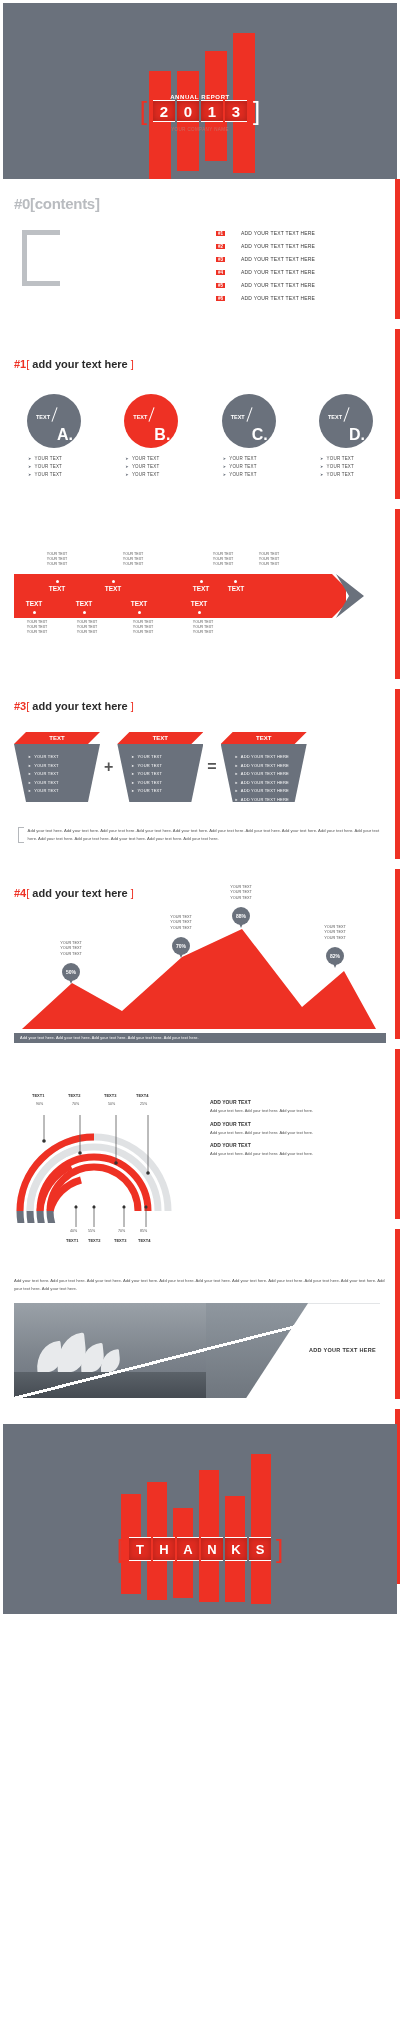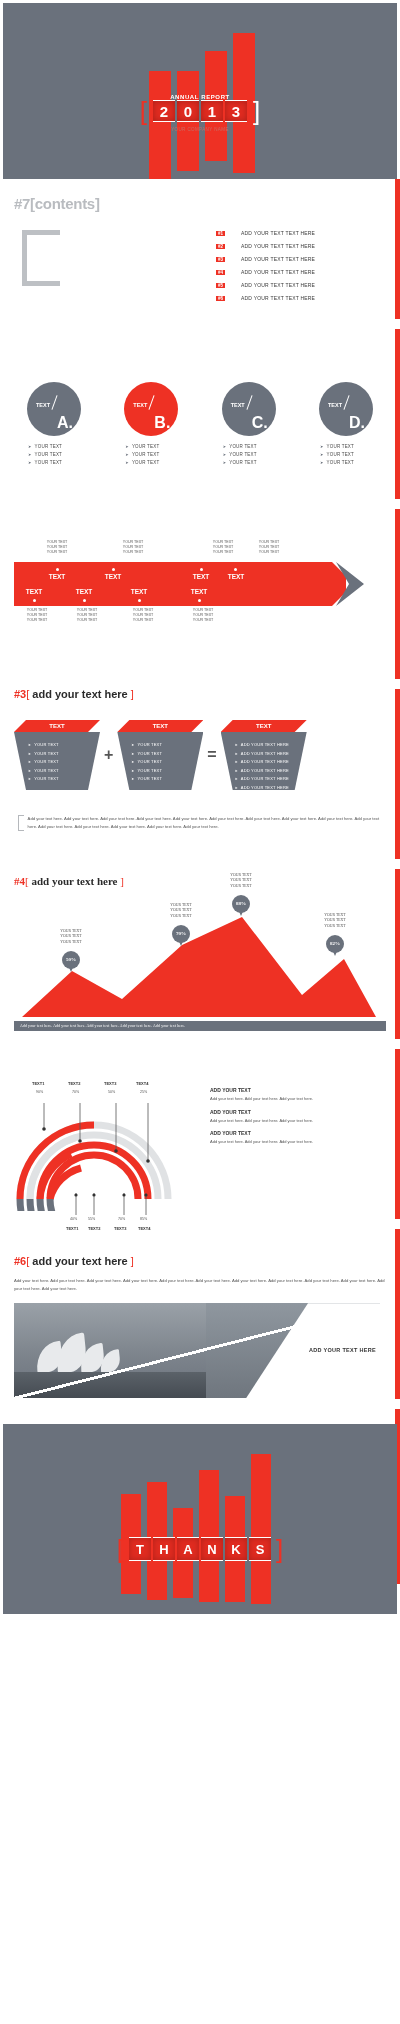--- a/index.html
+++ b/index.html
@@ -185,21 +185,21 @@
     <div class="rail-seg" style="top:150px; height:170px;"></div>
     <div class="rail-seg" style="top:330px; height:170px;"></div>
     <div class="rail-seg" style="top:510px; height:170px;"></div>
     <div class="rail-seg" style="top:690px; height:170px;"></div>
     <div class="rail-seg" style="top:870px; height:170px;"></div>
     <div class="rail-seg" style="top:1050px; height:170px;"></div>
     <div class="rail-seg" style="top:1230px; height:175px;"></div>
   </div>
 
   <div class="slide" style="padding-top:16px;">
-    <div class="contents-head">#7[contents]</div>
+    <div class="contents-head">#0[contents]</div>
     <div class="contents-body">
       <div class="big-bracket"></div>
       <div class="toc">
         <div class="toc-row">
           <span class="toc-num">#1</span>
           <span class="toc-txt">ADD YOUR TEXT TEXT HERE</span>
         </div>
         <div class="toc-row">
           <span class="toc-num">#2</span>
           <span class="toc-txt">ADD YOUR TEXT TEXT HERE</span>
@@ -218,20 +218,23 @@
         </div>
         <div class="toc-row">
           <span class="toc-num">#6</span>
           <span class="toc-txt">ADD YOUR TEXT TEXT HERE</span>
         </div>
       </div>
     </div>
   </div>
 
   <div class="slide" style="padding-top:50px;">
+    <div class="sec-title">
+      <span class="hash">#1</span><span class="b">[</span><span> add your text here </span><span class="b">]</span>
+    </div>
     <div class="circles">
 
       <div class="circ-col">
         <div class="circ">
           <span class="ctxt">TEXT</span>
           <span class="slash"></span>
           <span class="letter">A.</span>
         </div>
         <ul class="bullets">
           <li>YOUR TEXT</li>
@@ -376,21 +379,21 @@
         </div>
       </div>
     </div>
 
     <div class="caption-block">
       <div class="cap-brk"></div>
       <div class="cap-txt">Add your text here. Add your text here. Add your text here. Add your text here. Add your text here. Add your text here. Add your text here. Add your text here. Add your text here. Add your text here. Add your text here. Add your text here. Add your text here. Add your text here. Add your text here.</div>
     </div>
   </div>
 
-  <div class="slide" style="padding-top:44px;font-family:Liberation Serif, serif;">
+  <div class="slide" style="padding-top:44px;">
     <div class="sec-title">
       <span class="hash">#4</span><span class="b">[</span><span> add your text here </span><span class="b">]</span>
     </div>
 
     <div class="mtn-wrap">
       <svg width="368" height="120" viewBox="0 0 368 120" style="position:absolute;left:0;top:0;">
         <polygon points="8,118 58,72 108,100 168,46 228,18 288,96 330,60 362,118" fill="#ee3124"></polygon>
       </svg>
 
       <div class="pin-lbl" style="left:36px;  top:30px;">YOUR TEXT<br>YOUR TEXT<br>YOUR TEXT</div>
@@ -502,23 +505,20 @@
         </div>
         <div>
           <div class="rad-h">ADD YOUR TEXT</div>
           <div class="rad-p">Add your text here. Add your text here. Add your text here.</div>
         </div>
       </div>
     </div>
   </div>
 
   <div class="slide" style="padding-top:34px;">
-    <div class="sec-title">
-      <span class="hash">#6</span><span class="b">[</span><span> add your text here </span><span class="b">]</span>
-    </div>
     <div class="photo-intro">Add your text here. Add your text here. Add your text here. Add your text here. Add your text here. Add your text here. Add your text here. Add your text here. Add your text here. Add your text here. Add your text here. Add your text here.</div>
 
     <div class="photo-wrap">
       <div class="ph-left">
         <div class="opera">
           <div class="sail" style="left:0px;  width:26px; height:30px;"></div>
           <div class="sail" style="left:20px; width:30px; height:38px;"></div>
           <div class="sail" style="left:44px; width:24px; height:28px;"></div>
           <div class="sail" style="left:64px; width:20px; height:22px;"></div>
         </div>

